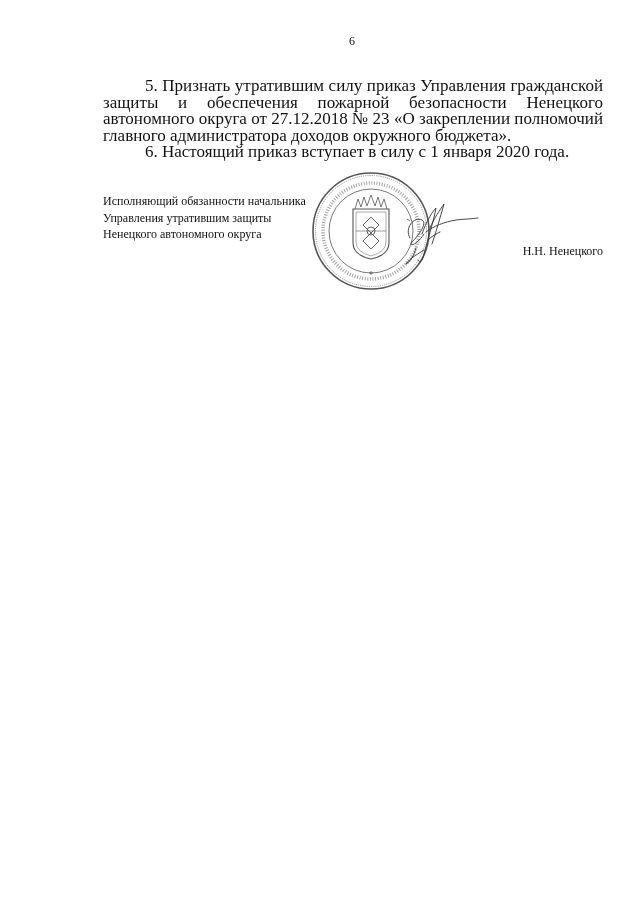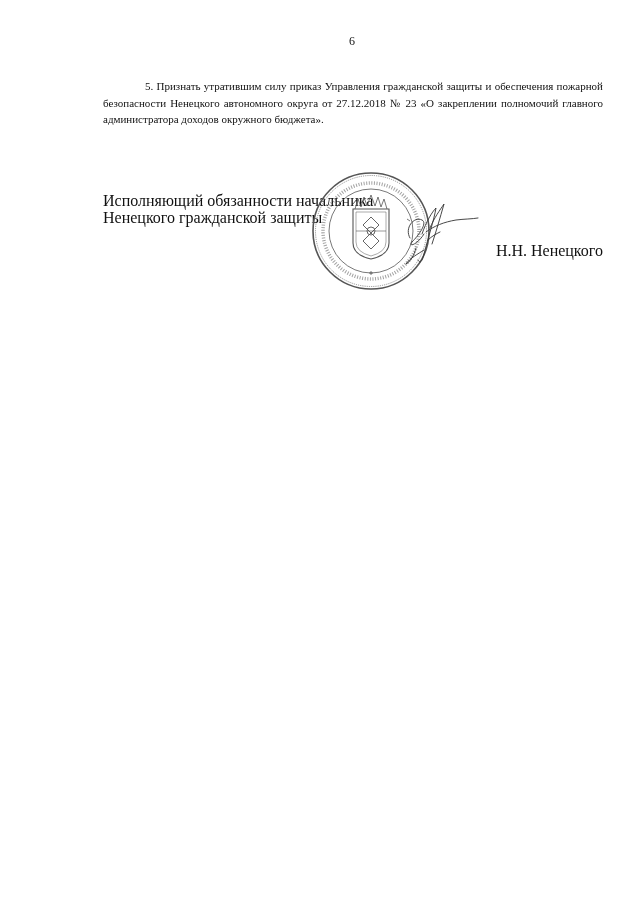--- a/index.html
+++ b/index.html
@@ -27,34 +27,34 @@
       left: 0;
       width: 704px;
       text-align: center;
       font-size: 12px;
     }
     .body-text {
       position: absolute;
       left: 103px;
       top: 78px;
       width: 500px;
-      font-size: 11px;
+      font-size: 17px;
       line-height: 16.5px;
     }
     .para {
       margin: 0;
       text-align: justify;
       text-indent: 42px;
     }
     .sig-block {
       position: absolute;
       left: 103px;
       top: 193px;
       width: 500px;
-      font-size: 16px;
+      font-size: 12px;
       line-height: 16.5px;
     }
     .sig-line {
       display: block;
       white-space: nowrap;
     }
     .sig-name {
       position: absolute;
       right: 0;
       top: 49.5px;
@@ -79,25 +79,27 @@
   </style>
 </head>
 <body>
 
 <div class="page">
 
   <div class="page-number">6</div>
 
   <div class="body-text">
     <p class="para">5. Признать утратившим силу приказ Управления гражданской защиты и обеспечения пожарной безопасности Ненецкого автономного округа от 27.12.2018 № 23 «О закреплении полномочий главного администратора доходов окружного бюджета».</p>
+    <p class="para">6. Настоящий приказ вступает в силу с 1 января 2020 года.</p>
   </div>
 
   <div class="sig-block">
     <span class="sig-line">Исполняющий обязанности начальника</span>
-    <span class="sig-line">Ненецкого гражданской защиты</span>
+    <span class="sig-line">Управления утратившим защиты</span>
+    <span class="sig-line">Ненецкого автономного округа</span>
     <span class="sig-name">Н.Н. Ненецкого</span>
   </div>
 
   <svg class="stamp" viewBox="0 0 120 120" xmlns="http://www.w3.org/2000/svg">
     <g fill="none" stroke="#555555">
       <circle cx="60" cy="60" r="58" stroke-width="1.6"></circle>
       <circle cx="60" cy="60" r="55.5" stroke-width="0.6" stroke-dasharray="1.2 1"></circle>
       <circle cx="60" cy="60" r="42" stroke-width="0.8"></circle>
       <circle cx="60" cy="60" r="48" stroke-width="3.5" stroke-dasharray="1 1.6" opacity="0.55"></circle>
 

